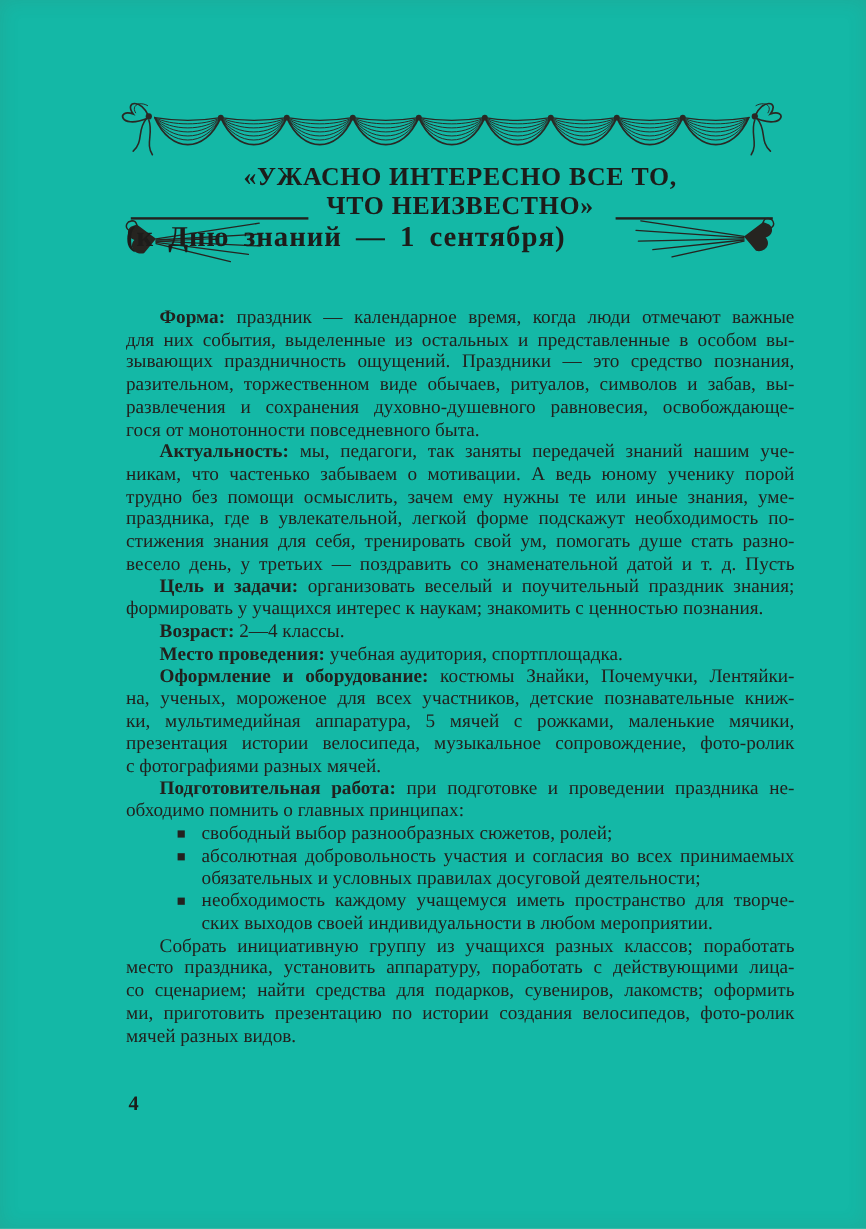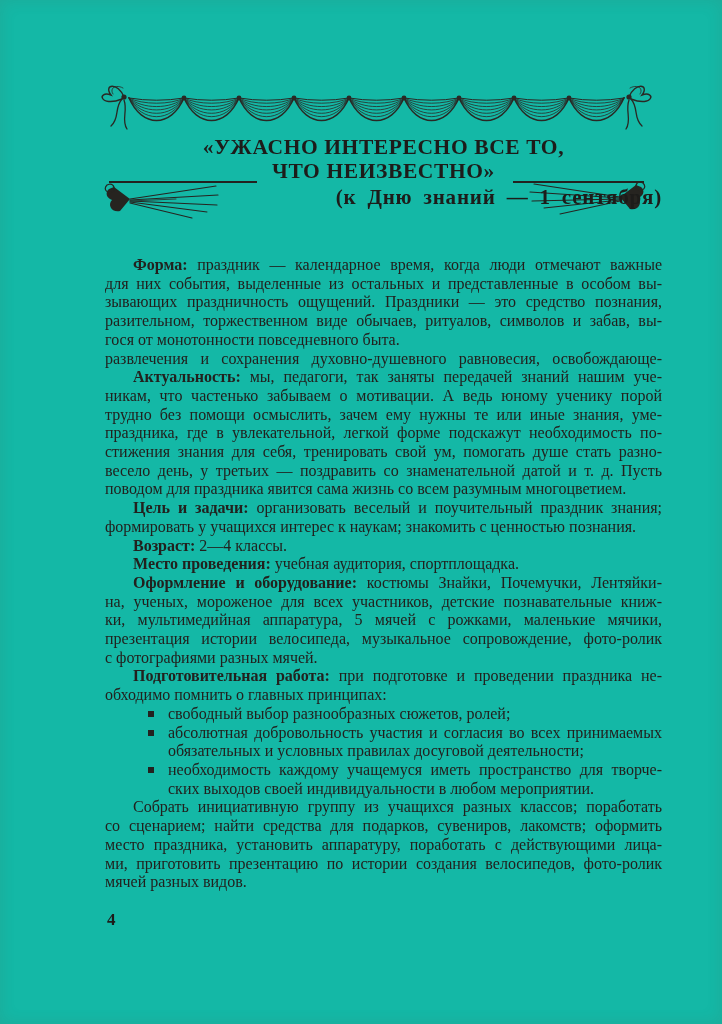--- a/index.html
+++ b/index.html
@@ -16,22 +16,22 @@
   .popper-right{left:528px;top:180px;width:118px;height:38px;}
   .rule{position:absolute;top:181px;height:2px;background:#23221f;}
   .rule-left{left:109px;width:148px;}
   .rule-right{left:513px;width:131px;}
   
   .title{
     position:absolute;left:105px;top:136px;width:557px;text-align:center;
     font-weight:bold;font-size:21.5px;line-height:23.5px;letter-spacing:.6px;color:#1d1c1a;
   }
   .subtitle{
-    position:absolute;left:105px;top:185px;width:557px;text-align:right;
-    font-weight:bold;font-size:21px;letter-spacing:.8px;word-spacing:5px;color:#1d1c1a;
+    position:absolute;left:105px;top:185px;width:557px;text-align:left;
+    font-weight:bold;font-size:24px;letter-spacing:.8px;word-spacing:5px;color:#1d1c1a;
   }
   
   #body-text{
     position:absolute;left:105px;top:236px;width:557px;
     font-size:16px;line-height:18.7px;color:#22211e;margin-top:20px;
   }
   .line{text-align:justify;text-align-last:justify;}
   .line.last{text-align-last:auto;}
   .line.indent{padding-left:28px;}
   .para b{font-weight:bold;}
@@ -122,31 +122,30 @@
   </svg>
 
   <div class="subtitle">(к Дню знаний — 1 сентября)</div>
 
   <div id="body-text">
       <div class="para">
         <div class="line indent"><b>Форма:</b> праздник — календарное время, когда люди отмечают важные</div>
         <div class="line">для них события, выделенные из остальных и представленные в особом вы-</div>
         <div class="line">зывающих праздничность ощущений. Праздники — это средство познания,</div>
         <div class="line">разительном, торжественном виде обычаев, ритуалов, символов и забав, вы-</div>
+        <div class="line">развлечения и сохранения духовно-душевного равновесия, освобождающе-</div>
         <div class="line last">гося от монотонности повседневного быта.</div>
-        <div class="line">развлечения и сохранения духовно-душевного равновесия, освобождающе-</div>
       </div>
       <div class="para">
         <div class="line indent"><b>Актуальность:</b> мы, педагоги, так заняты передачей знаний нашим уче-</div>
         <div class="line">никам, что частенько забываем о мотивации. А ведь юному ученику порой</div>
         <div class="line">трудно без помощи осмыслить, зачем ему нужны те или иные знания, уме-</div>
         <div class="line">праздника, где в увлекательной, легкой форме подскажут необходимость по-</div>
         <div class="line">стижения знания для себя, тренировать свой ум, помогать душе стать разно-</div>
         <div class="line">весело день, у третьих — поздравить со знаменательной датой и т. д. Пусть</div>
-        <div class="line last">поводом для праздника явится сама жизнь со всем разумным многоцветием.</div>
       </div>
       <div class="para">
         <div class="line indent"><b>Цель и задачи:</b> организовать веселый и поучительный праздник знания;</div>
         <div class="line last">формировать у учащихся интерес к наукам; знакомить с ценностью познания.</div>
       </div>
       <div class="para">
         <div class="line last indent"><b>Возраст:</b> 2—4 классы.</div>
       </div>
       <div class="para">
         <div class="line last indent"><b>Место проведения:</b> учебная аудитория, спортплощадка.</div>
@@ -171,22 +170,22 @@
         <div class="line">абсолютная добровольность участия и согласия во всех принимаемых</div>
         <div class="line last">обязательных и условных правилах досуговой деятельности;</div>
       </div>
       <div class="bullet-item">
         <span class="marker"></span>
         <div class="line">необходимость каждому учащемуся иметь пространство для творче-</div>
         <div class="line last">ских выходов своей индивидуальности в любом мероприятии.</div>
       </div>
       <div class="para">
         <div class="line indent">Собрать инициативную группу из учащихся разных классов; поработать</div>
+        <div class="line">место праздника, установить аппаратуру, поработать с действующими лица-</div>
         <div class="line">со сценарием; найти средства для подарков, сувениров, лакомств; оформить</div>
-        <div class="line">место праздника, установить аппаратуру, поработать с действующими лица-</div>
         <div class="line">ми, приготовить презентацию по истории создания велосипедов, фото-ролик</div>
         <div class="line last">мячей разных видов.</div>
       </div>
     </div>
 
   <div class="pageno">4</div>
 
 </div>
 
 </body></html>

